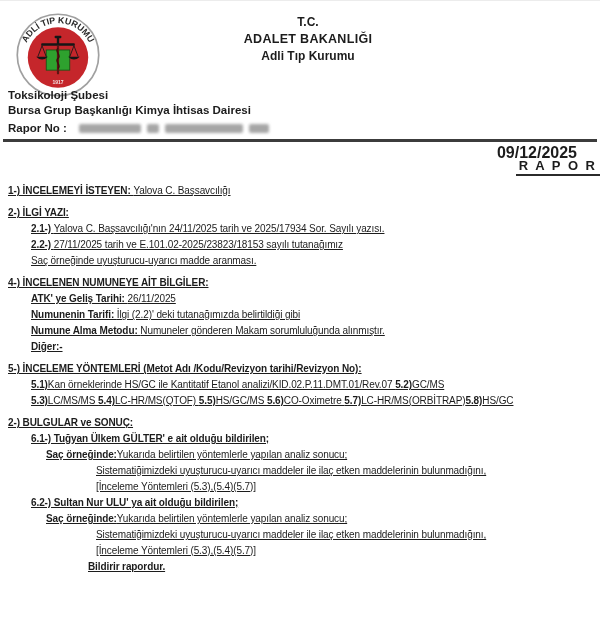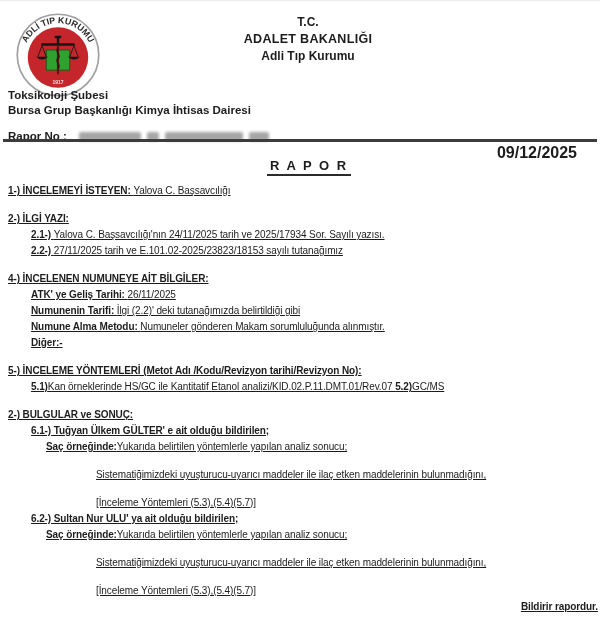--- a/index.html
+++ b/index.html
@@ -10,35 +10,35 @@
   }
   .b{font-weight:bold;}
   
   .logo{position:absolute;left:16px;top:12px;width:84px;height:84px;}
   .hdr-center{position:absolute;top:13px;left:0;right:0;text-align:center;transform:translateX(8px);}
   .hdr-tc{font-weight:bold;font-size:12px;line-height:17px;}
   .hdr-ministry{font-weight:bold;font-size:12.5px;line-height:17px;letter-spacing:.3px;}
   .hdr-inst{font-weight:bold;font-size:12px;line-height:17px;}
   .org{position:absolute;top:87px;left:8px;}
   .org-line{font-weight:bold;font-size:11.5px;line-height:15px;}
-  .rapor-no{margin-top:12px;font-weight:bold;font-size:11.5px;display:flex;align-items:center;}
+  .rapor-no{margin-top:4px;font-weight:bold;font-size:11.5px;display:flex;align-items:center;}
   .redacted{display:inline-flex;gap:6px;margin-left:12px;filter:blur(1.8px);}
   .redacted i{display:block;height:9px;background:#a6a6a6;border-radius:2px;}
   .rule{position:absolute;top:138px;left:3px;right:3px;height:2.5px;background:#3c3c3c;}
   .date{position:absolute;top:143px;right:23px;font-weight:bold;font-size:16px;}
-  .title-wrap{position:absolute;top:155px;left:0;right:0;text-align:center;padding-left:18px;}
+  .title-wrap{position:absolute;top:155px;left:0;right:0;text-align:right;padding-left:18px;}
   .title{font-weight:bold;font-size:13px;letter-spacing:2px;border-bottom:2.2px solid #2b2b2b;padding:0 3px 1px 3px;}
   
   .body{position:absolute;top:182px;left:8px;right:2px;}
   .rline{white-space:nowrap;font-size:10px;line-height:16px;letter-spacing:-0.1px;color:#1c1c1c;text-decoration:underline;}
   .ind1{padding-left:23px;}
   .ind2{padding-left:38px;}
-  .ind3{padding-left:88px;margin-top:12px;}
-  .gap{margin-top:12px;}
-  .center{text-align:right;padding-left:80px;}
+  .ind3{padding-left:88px;}
+  .gap{margin-top:6px;}
+  .center{text-align:left;padding-left:80px;}
 </style>
 </head>
 <body>
 
 <div class="page">
 
   <div class="logo">
     <svg viewBox="0 0 100 100" width="84" height="84">
       <circle cx="50" cy="50" r="48.5" fill="#ffffff" stroke="#a0a0a0" stroke-width="2"></circle>
       <circle cx="50" cy="53" r="36" fill="#c5262b"></circle>
@@ -91,27 +91,29 @@
 
   <div class="title-wrap">
     <span class="title">R A P O R</span>
   </div>
 
   <div class="body">
       <div class="rline ind0"><span class="b">1-) İNCELEMEYİ İSTEYEN: </span><span>Yalova C. Başsavcılığı</span></div>
       <div class="rline ind0 gap"><span class="b">2-) İLGİ YAZI:</span></div>
       <div class="rline ind1"><span class="b">2.1-) </span><span>Yalova C. Başsavcılığı'nın 24/11/2025 tarih ve 2025/17934 Sor. Sayılı yazısı.</span></div>
       <div class="rline ind1"><span class="b">2.2-) </span><span>27/11/2025 tarih ve E.101.02-2025/23823/18153 sayılı tutanağımız</span></div>
+      <div class="rline ind1"><span>Saç örneğinde uyuşturucu-uyarıcı madde aranması.</span></div>
       <div class="rline ind0 gap"><span class="b">4-) İNCELENEN NUMUNEYE AİT BİLGİLER:</span></div>
       <div class="rline ind1"><span class="b">ATK' ye Geliş Tarihi: </span><span>26/11/2025</span></div>
       <div class="rline ind1"><span class="b">Numunenin Tarifi: </span><span>İlgi (2.2)' deki tutanağımızda belirtildiği gibi</span></div>
       <div class="rline ind1"><span class="b">Numune Alma Metodu: </span><span>Numuneler gönderen Makam sorumluluğunda alınmıştır.</span></div>
       <div class="rline ind1"><span class="b">Diğer:-</span></div>
       <div class="rline ind0 gap"><span class="b">5-) İNCELEME YÖNTEMLERİ (Metot Adı /Kodu/Revizyon tarihi/Revizyon No):</span></div>
       <div class="rline ind1"><span class="b">5.1)</span><span>Kan örneklerinde HS/GC ile Kantitatif Etanol analizi/KID.02.P.11.DMT.01/Rev.07 </span><span class="b">5.2)</span><span>GC/MS</span></div>
+      <div class="rline ind1"><span class="b">5.3)</span><span>LC/MS/MS </span><span class="b">5.4)</span><span>LC-HR/MS(QTOF) </span><span class="b">5.5)</span><span>HS/GC/MS </span><span class="b">5.6)</span><span>CO-Oximetre </span><span class="b">5.7)</span><span>LC-HR/MS(ORBİTRAP)</span><span class="b">5.8)</span><span>HS/GC</span></div>
       <div class="rline ind0 gap"><span class="b">2-) BULGULAR ve SONUÇ:</span></div>
       <div class="rline ind1"><span class="b">6.1-) Tuğyan Ülkem GÜLTER' e ait olduğu bildirilen;</span></div>
       <div class="rline ind2"><span class="b">Saç örneğinde:</span><span>Yukarıda belirtilen yöntemlerle yapılan analiz sonucu;</span></div>
       <div class="rline ind3"><span>Sistematiğimizdeki uyuşturucu-uyarıcı maddeler ile ilaç etken maddelerinin bulunmadığını,</span></div>
       <div class="rline ind3"><span>[İnceleme Yöntemleri (5.3),(5.4)(5.7)]</span></div>
       <div class="rline ind1"><span class="b">6.2-) Sultan Nur ULU' ya ait olduğu bildirilen;</span></div>
       <div class="rline ind2"><span class="b">Saç örneğinde:</span><span>Yukarıda belirtilen yöntemlerle yapılan analiz sonucu;</span></div>
       <div class="rline ind3"><span>Sistematiğimizdeki uyuşturucu-uyarıcı maddeler ile ilaç etken maddelerinin bulunmadığını,</span></div>
       <div class="rline ind3"><span>[İnceleme Yöntemleri (5.3),(5.4)(5.7)]</span></div>
       <div class="rline ind0 center"><span class="b">Bildirir rapordur.</span></div>

